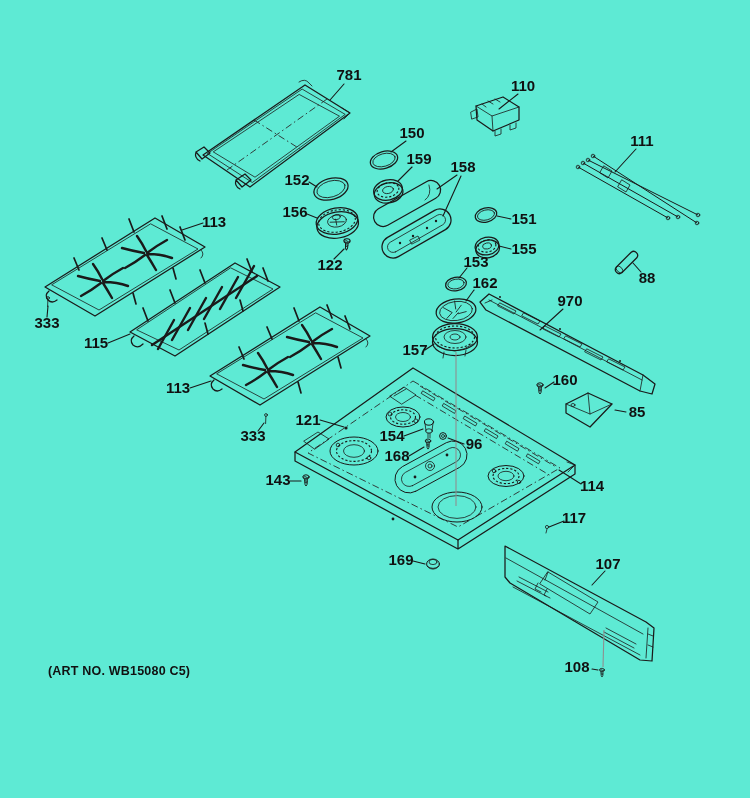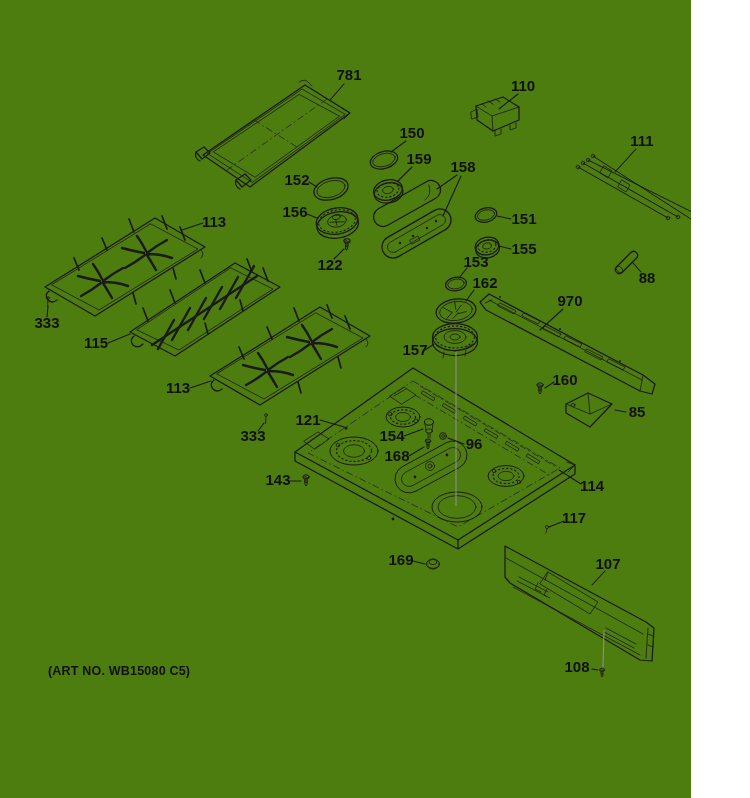--- a/index.html
+++ b/index.html
@@ -1,16 +1,16 @@
 <!DOCTYPE html>
 <html><head>
 <meta charset="utf-8">
 <style>
   html,body{margin:0;padding:0;background:#fff;}
-  .stage{position:relative;width:691px;height:798px;background:#4d7c0f;overflow:hidden;
+  .stage{position:relative;width:750px;height:798px;background:#5eead4;overflow:hidden;
          font-family:"Liberation Sans",sans-serif;}
   svg{display:block}
   .ln{fill:none;stroke:#1a1a1a;stroke-width:1.25;stroke-linecap:round;stroke-linejoin:round;}
   .thin{stroke-width:0.8;}
   .med{stroke-width:1;}
   .finger{fill:none;stroke:#1a1a1a;stroke-width:2.4;stroke-linecap:round;}
   .spike{fill:none;stroke:#1a1a1a;stroke-width:1.7;stroke-linecap:round;}
   .dd{fill:none;stroke:#2a2a2a;stroke-width:0.9;stroke-dasharray:7 3 1.5 3;}
   .knurl{fill:none;stroke:#1a1a1a;stroke-width:1.1;stroke-dasharray:2.2 1.9;}
   .gray{fill:none;stroke:#8f8f8f;stroke-width:1.1;}

